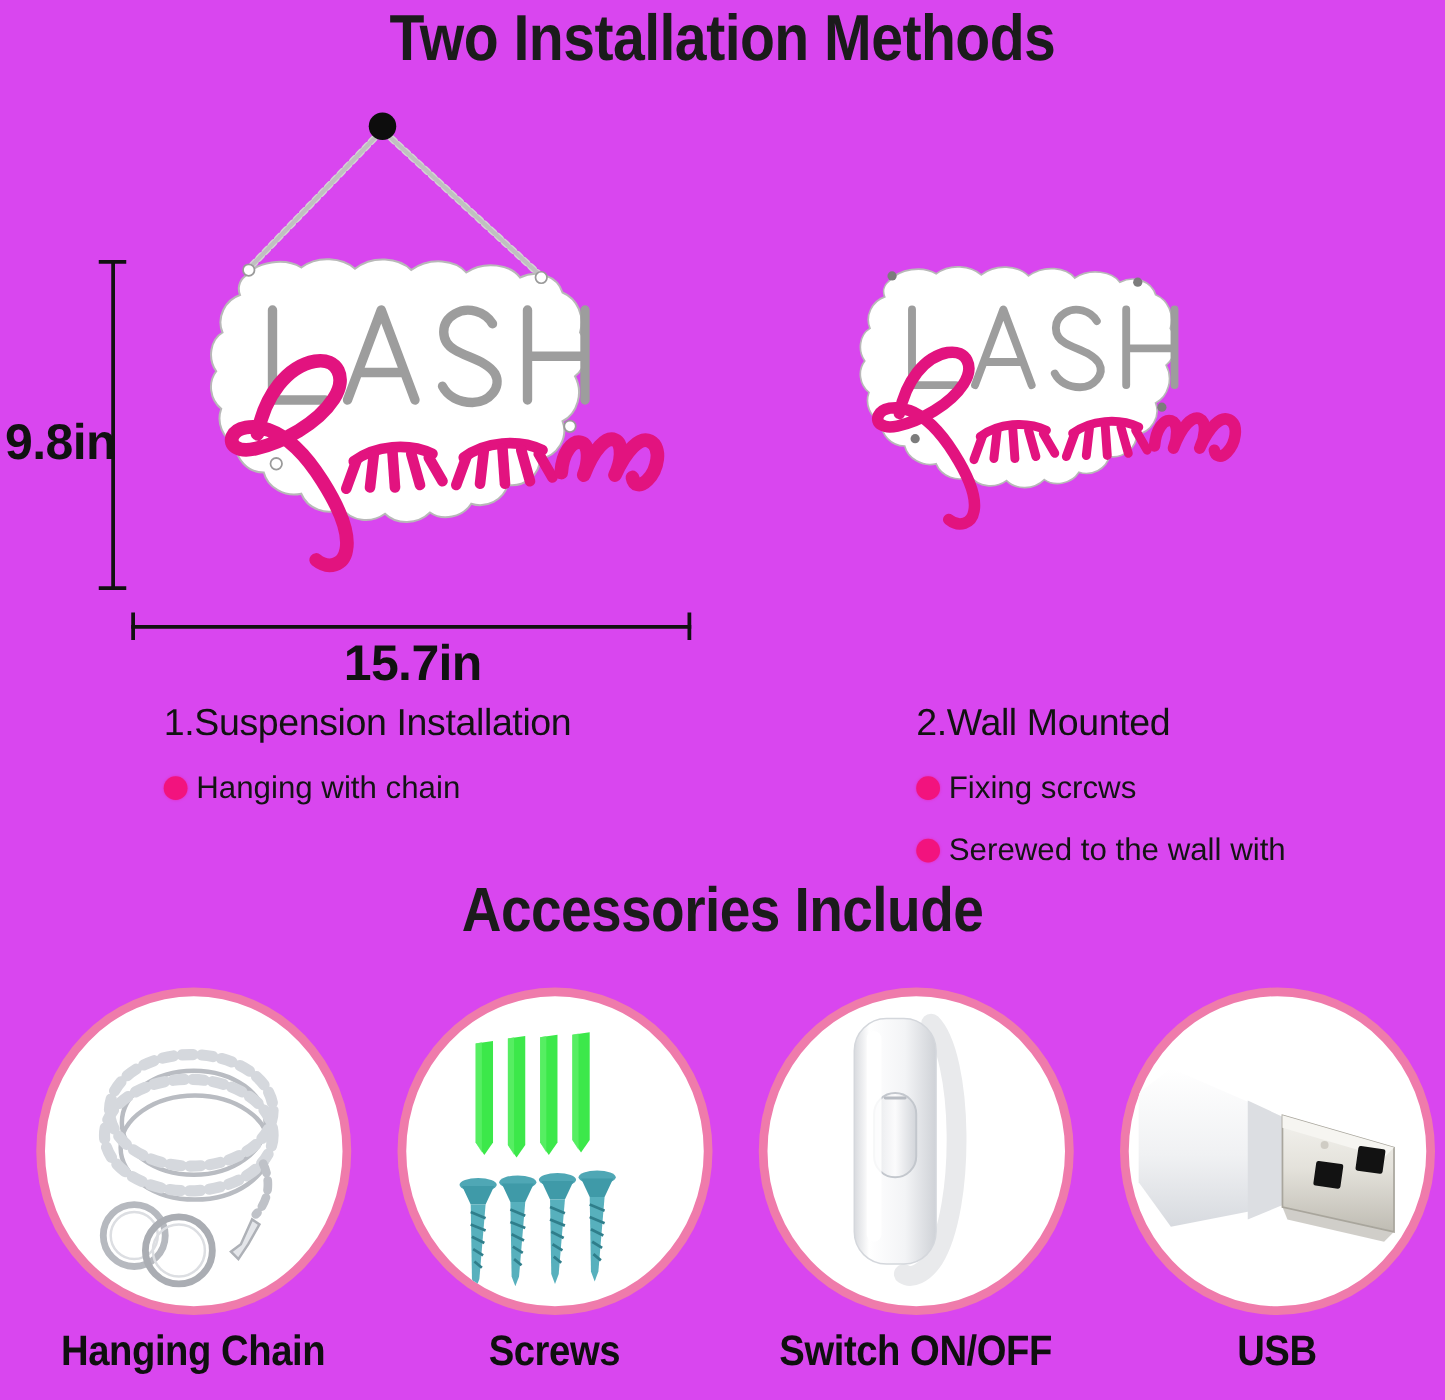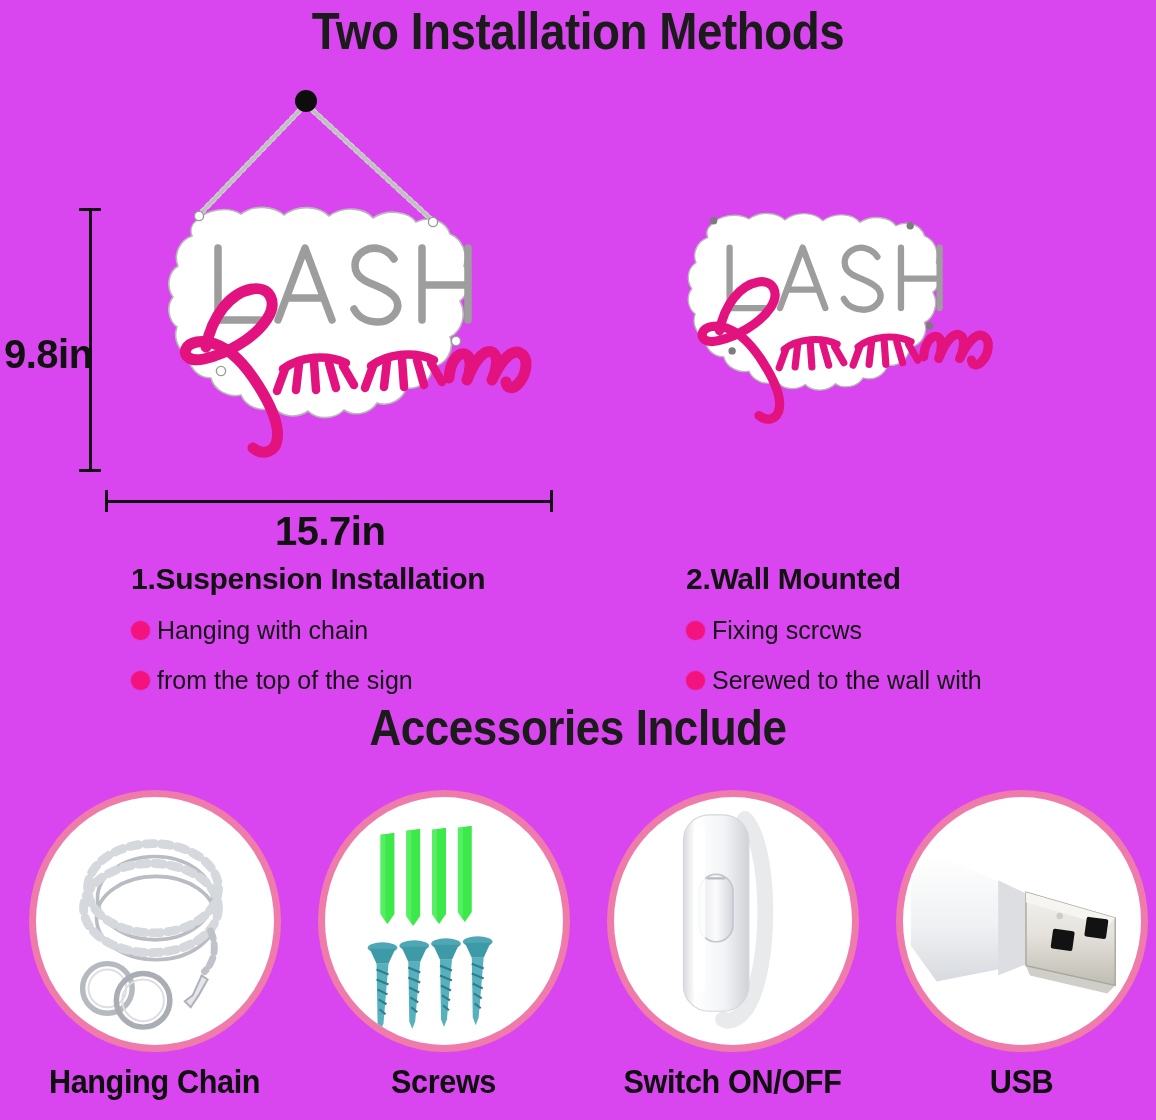--- a/index.html
+++ b/index.html
@@ -67,21 +67,21 @@
     stroke-linecap: round;
     stroke-linejoin: round;
   }
   .chain-line { stroke:#9c9c9c; stroke-width: 3.2; fill:none; }
   .chain-dash { stroke:#d4d4d4; stroke-width: 5.5; fill:none; stroke-dasharray: 3 4.2; stroke-linecap:round;}
   .nail { fill:#0d0d0d; }
 
   
   .method { position: absolute; }
   .method-title {
-    font-size: 30px; font-weight: 700; color:#121212;
+    font-size: 30px; font-weight: 400; color:#121212;
     white-space: nowrap; letter-spacing:-0.3px; margin-bottom: 6px;
   }
   .bullet-row { display:flex; align-items: flex-start; gap: 7px; margin-top: 19px; }
   .bullet-dot {
     width: 19px; height: 19px; border-radius: 50%;
     background: #f2137e; flex: 0 0 19px; margin-top: 6px;
     box-shadow: 0 0 2px rgba(242,19,126,.55);
   }
   .bullet-txt { font-size: 25px; color:#141414; white-space: nowrap; line-height: 31px; }
 
@@ -303,27 +303,23 @@
       </g>
     </svg>
   </div>
 
   <div class="method" style="left:131px; top:562px;">
     <div class="method-title">1.Suspension Installation</div>
     <div class="bullet-row">
       <span class="bullet-dot"></span>
       <span class="bullet-txt">Hanging with chain</span>
     </div>
-    <div class="bullet-row">
-      <span class="bullet-dot"></span>
-      <span class="bullet-txt">from the top of the sign</span>
-    </div>
-  </div>
-
-  <div class="method" style="left:686px; top:562px;">
+  </div>
+
+  <div class="method" style="left:733px; top:562px;">
     <div class="method-title">2.Wall Mounted</div>
     <div class="bullet-row">
       <span class="bullet-dot"></span>
       <span class="bullet-txt">Fixing scrcws</span>
     </div>
     <div class="bullet-row">
       <span class="bullet-dot"></span>
       <span class="bullet-txt">Serewed to the wall with</span>
     </div>
   </div>

